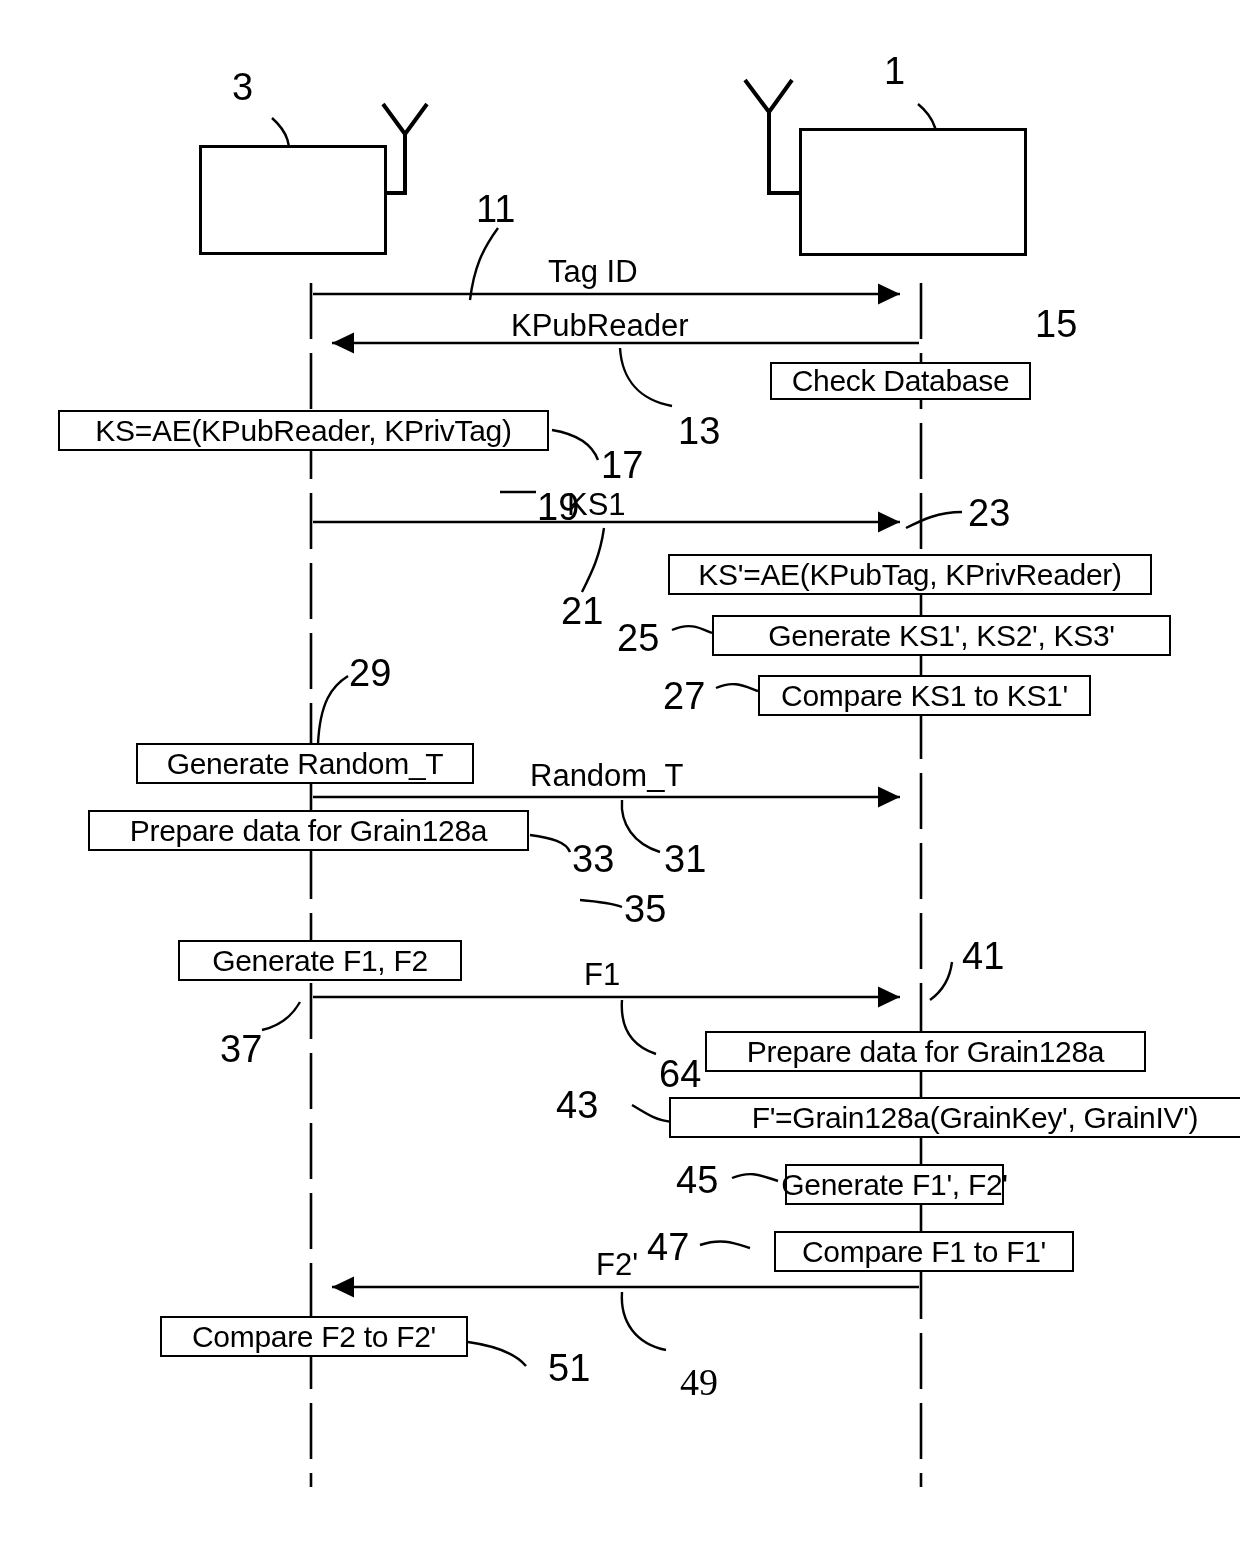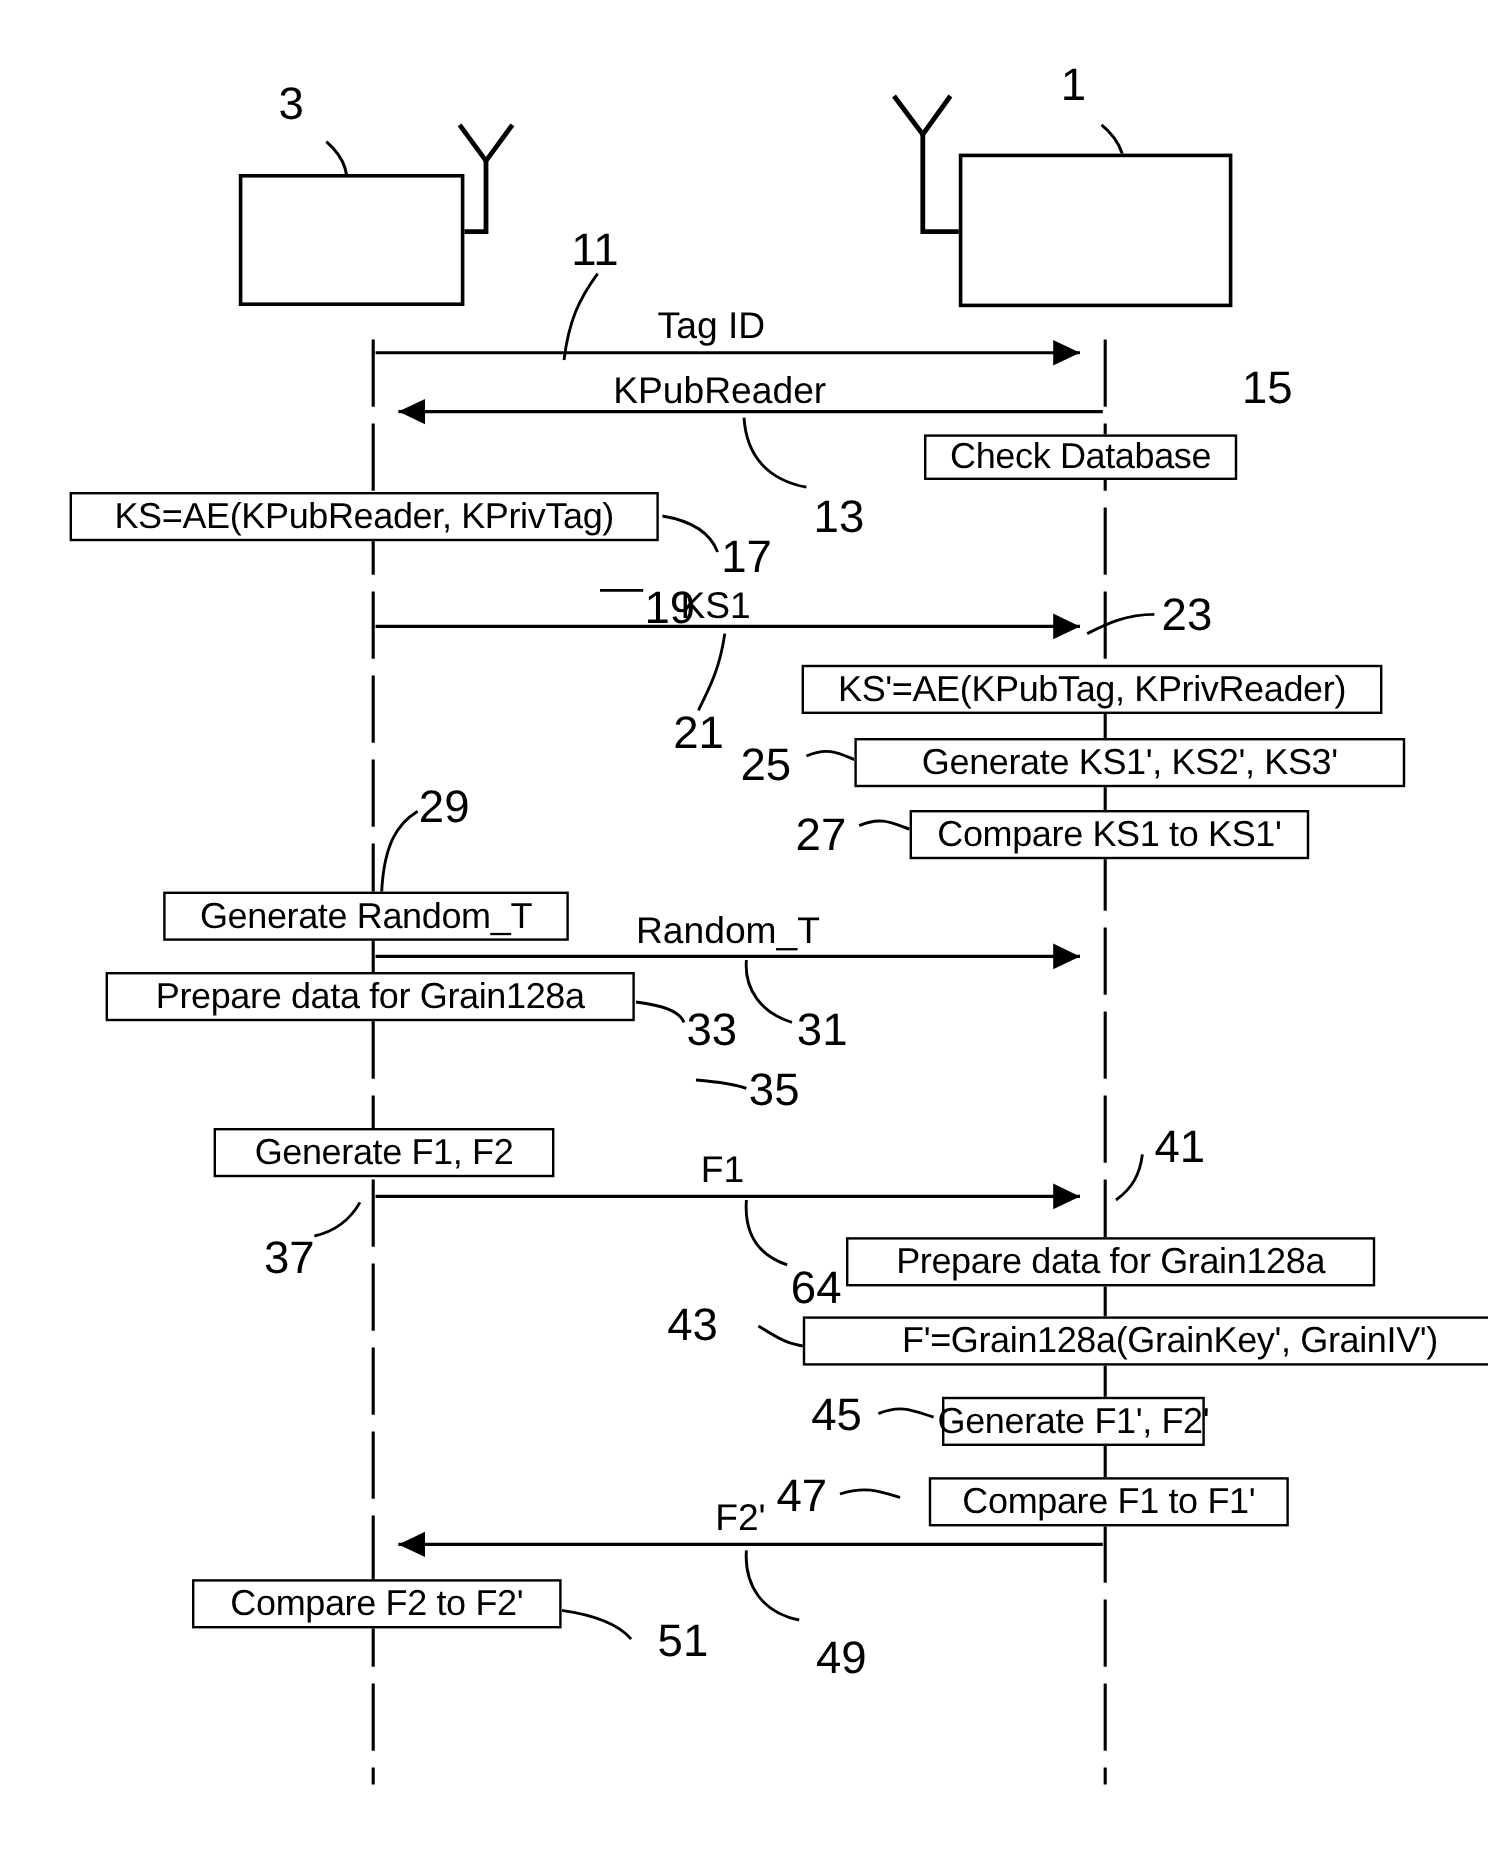--- a/index.html
+++ b/index.html
@@ -228,15 +228,15 @@
   <div class="refnum" style="left:659px; top:1055px;">64</div>
 
   <div class="refnum" style="left:556px; top:1086px;">43</div>
 
   <div class="refnum" style="left:676px; top:1161px;">45</div>
 
   <div class="refnum" style="left:647px; top:1228px;">47</div>
 
   <div class="refnum" style="left:548px; top:1349px;">51</div>
 
-  <div class="refnum" style="left:680px; top:1363px;">49</div>
+  <div class="refnum" style="left:680px; top:1363px;font-family:Liberation Serif, serif;">49</div>
 
 </div>
 
 </body></html>

